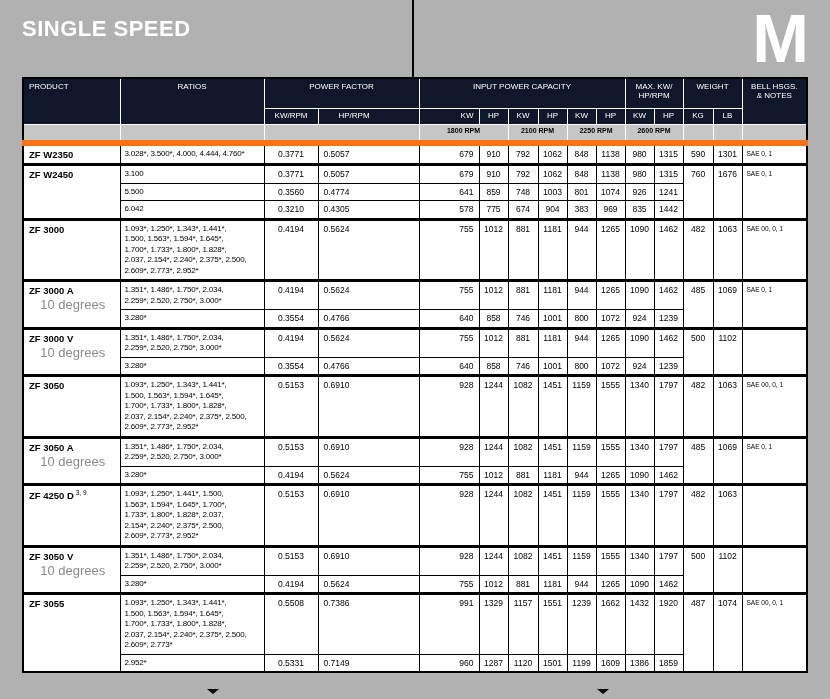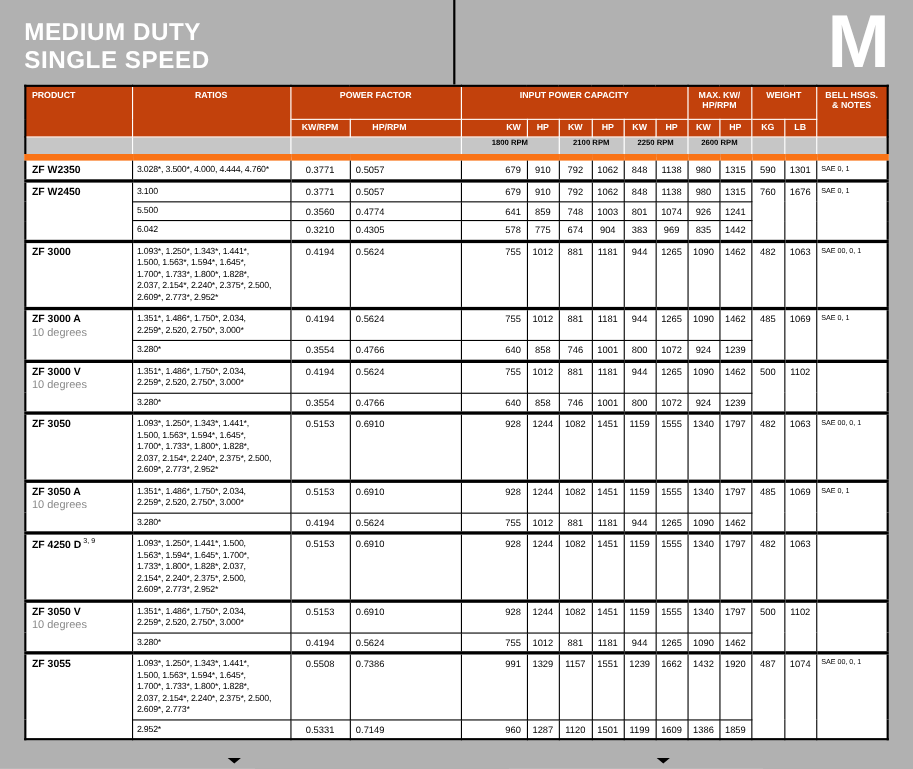--- a/index.html
+++ b/index.html
@@ -22,23 +22,23 @@
   .top-divider {
     position:absolute; left:412px; top:0; width:2px; height:77px; background:#000;
   }
   table.spec {
     position:absolute; left:22px; top:77px;
     width:784px; table-layout:fixed; border-collapse:collapse;
     background:#fff; border:2px solid #000;
   }
   
   thead td {
-    background:#c2410c; color:#fff;
+    background:#0f172a; color:#fff;
     border:1px solid #fff;
-    font-size:8px; font-weight:bold;
+    font-size:8px; font-weight:normal;
     vertical-align:top; text-align:center;
     padding:3px 2px 2px 2px;
   }
   thead tr.h1 td { height:24px; }
   thead tr.h2 td { height:11px; padding-top:2px; }
   thead td.h-product { text-align:left; padding-left:5px; }
   thead td.pre { white-space:pre-line; line-height:9px; }
   thead td.h-kw-wide { text-align:right; padding-right:5px; }
   thead td.h-hprpm { text-align:left; padding-left:20px; }
   
@@ -53,21 +53,21 @@
     border:1px solid #000;
     background:#fff;
     font-size:8.5px;
     vertical-align:top;
     padding:3px 3px;
     overflow:hidden;
   }
   tbody tr.group-start td { border-top:3px solid #000; }
   tbody tr.first-group td { border-top:6px solid #f97316; }
   td.product-cell { font-weight:bold; font-size:9.5px; padding-left:5px; }
-  td.product-cell .sub-label { color:#8a8a8a; font-weight:normal; font-size:10px; margin-top:1px; }
+  td.product-cell .sub-label { color:#8a8a8a; font-weight:normal; font-size:13px; margin-top:1px;text-align:center; }
   td.product-cell sup { font-weight:normal; font-size:6.5px; }
   td.ratios-cell {
     white-space:pre-line; line-height:10.5px;
     font-size:8px; letter-spacing:-.2px;
     padding-left:4px; padding-right:2px;
   }
   td.pf-kw { text-align:center; }
   td.pf-hp { text-align:left; padding-left:5px; }
   td.kw-wide { text-align:right; padding-right:5px; }
   td.num { text-align:center; padding-left:0; padding-right:0; }
@@ -79,21 +79,20 @@
     border-right:6px solid transparent;
     border-top:5px solid #000;
   }
   .cont-triangle.t1 { left:207px; top:689px; }
   .cont-triangle.t2 { left:597px; top:689px; }
 </style>
 </head>
 <body>
 
 <div class="page-title">
-  <div>MEDIUM DUTY</div>
   <div>SINGLE SPEED</div>
 </div>
 
 <div class="section-letter">M</div>
 <div class="top-divider"></div>
 
 <table class="spec">
   <colgroup>
     <col style="width:97px">
       <col style="width:144px">

